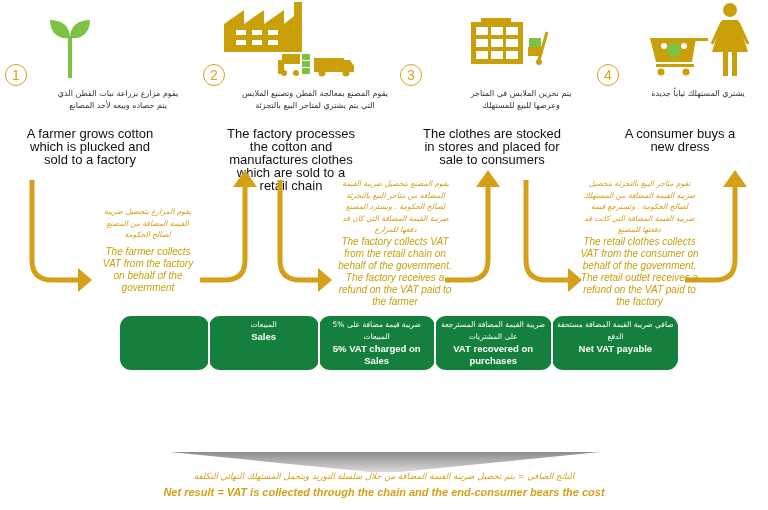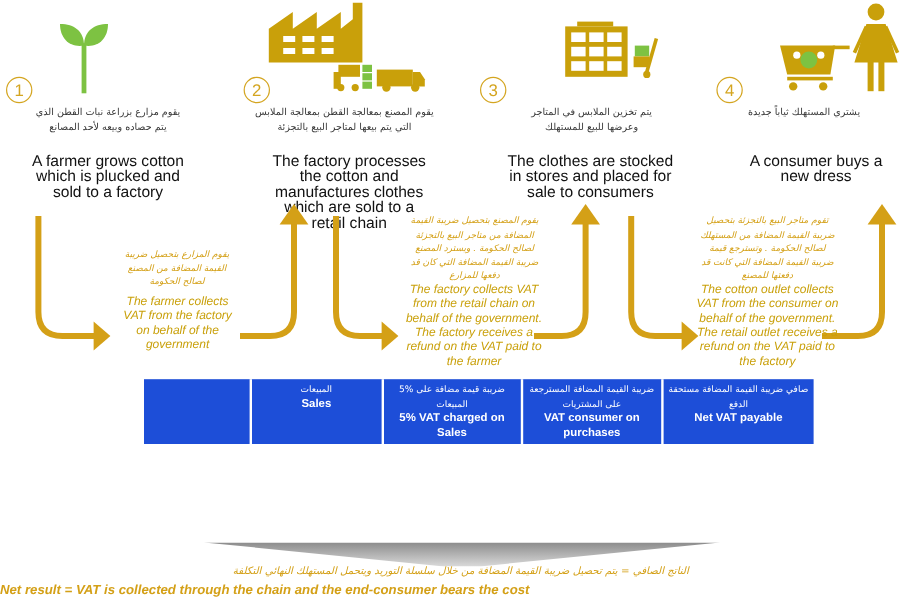--- a/index.html
+++ b/index.html
@@ -1,32 +1,32 @@
 <!DOCTYPE html>
 <html><head>
 <meta charset="utf-8">
 <style>
   html, body { margin:0; padding:0; background:#ffffff; }
   body { width:768px; height:510px; position:relative; overflow:hidden; font-family:"Liberation Sans", sans-serif; }
   .abs { position:absolute; }
   .num { position:absolute; width:20px; height:20px; border:1.5px solid #d4a520; border-radius:50%; color:#d4a520; font-size:14px; line-height:20px; text-align:center; }
-  .ar { position:absolute; font-family:"DejaVu Sans", sans-serif; font-size:8px; color:#333; text-align:center; line-height:12px; direction:rtl; }
+  .ar { position:absolute; font-family:"DejaVu Sans", sans-serif; font-size:8px; color:#333; text-align:center; line-height:12px; direction:rtl;margin-left:28px; }
   .en { position:absolute; font-size:13px; color:#111; text-align:center; line-height:13px; }
   .gold-ar { position:absolute; font-family:"DejaVu Sans", sans-serif; font-size:7.5px; color:#d4a017; text-align:center; line-height:11.5px; direction:rtl; font-style:italic; }
   .gold-en { position:absolute; font-size:10px; color:#c9a00a; text-align:center; line-height:12px; font-style:italic; }
   svg.arrows { position:absolute; left:0; top:0; }
   table.vat { position:absolute; left:120px; top:316px; width:558px; border-collapse:collapse; font-size:9.5px; }
-  table.vat th { background:#1d4ed8; color:#fff; font-weight:bold; vertical-align:top; padding:3px 4px; border-left:2px solid #fff; line-height:12px; }
+  table.vat th { background:#15803d; color:#fff; font-weight:bold; vertical-align:top; padding:3px 4px; border-left:2px solid #fff; line-height:12px;border-radius:11px; }
   table.vat th:first-child { border-left:none; }
   table.vat th .thar { font-family:"DejaVu Sans", sans-serif; font-weight:normal; font-size:7.5px; display:block; }
   table.vat td { padding:0 4px; height:18px; border-bottom:2px solid #d0d0d0; color:#222; text-align:center; }
   table.vat td.lbl { text-align:left; padding-left:8px; }
   .funnel { position:absolute; left:170px; top:452px; width:430px; height:20px; }
   .result-ar { position:absolute; left:0; width:768px; top:471px; text-align:center; font-family:"DejaVu Sans", sans-serif; font-size:8.5px; color:#d4a017; font-style:italic; direction:rtl; }
-  .result-en { position:absolute; left:0; width:768px; top:486px; text-align:left; font-size:11px; font-weight:bold; font-style:italic; color:#d4a017; }
+  .result-en { position:absolute; left:0; width:768px; top:486px; text-align:center; font-size:11px; font-weight:bold; font-style:italic; color:#d4a017; }
 </style>
 </head>
 <body>
 
 <svg class="abs" style="left:48px;top:18px" width="44" height="60" viewBox="0 0 44 60">
   <rect x="20" y="18" width="4" height="42" fill="#7dc242"></rect>
   <path d="M22 20 C10 22 2 14 2 2 C14 2 22 8 22 20Z" fill="#7dc242"></path>
   <path d="M22 20 C34 22 42 14 42 2 C30 2 22 8 22 20Z" fill="#7dc242"></path>
 </svg>
 
@@ -87,21 +87,21 @@
 </svg>
 
 <div class="num" style="left:5px;top:64px">1</div>
 <div class="num" style="left:203px;top:64px">2</div>
 <div class="num" style="left:400px;top:64px">3</div>
 <div class="num" style="left:597px;top:64px">4</div>
 
 <div class="ar" style="left:25px;top:88px;width:130px">يقوم مزارع بزراعة نبات القطن الذي يتم حصاده وبيعه لأحد المصانع</div>
 <div class="en" style="left:20px;top:127px;width:140px">A farmer grows cotton which is plucked and sold to a factory</div>
 
-<div class="ar" style="left:212px;top:88px;width:150px">يقوم المصنع بمعالجة القطن بمعالجة الملابس التي يتم بيعها لمتاجر البيع بالتجزئة</div>
+<div class="ar" style="left:212px;top:88px;width:150px">يقوم المصنع بمعالجة القطن وتصنيع الملابس التي يتم يشتري لمتاجر البيع بالتجزئة</div>
 <div class="en" style="left:222px;top:127px;width:138px">The factory processes the cotton and manufactures clothes which are sold to a retail chain</div>
 
 <div class="ar" style="left:438px;top:88px;width:110px">يتم تخزين الملابس في المتاجر وعرضها للبيع للمستهلك</div>
 <div class="en" style="left:422px;top:127px;width:140px">The clothes are stocked in stores and placed for sale to consumers</div>
 
 <div class="ar" style="left:615px;top:88px;width:110px">يشتري المستهلك ثياباً جديدة</div>
 <div class="en" style="left:620px;top:127px;width:120px">A consumer buys a new dress</div>
 
 <svg class="arrows" width="768" height="320" viewBox="0 0 768 320">
   <g fill="none" stroke="#d4a017" stroke-width="5">
@@ -122,29 +122,29 @@
   </g>
 </svg>
 
 <div class="gold-ar" style="left:100px;top:206px;width:95px">يقوم المزارع بتحصيل ضريبة القيمة المضافة من المصنع لصالح الحكومة</div>
 <div class="gold-en" style="left:98px;top:246px;width:100px">The farmer collects VAT from the factory on behalf of the government</div>
 
 <div class="gold-ar" style="left:338px;top:178px;width:115px">يقوم المصنع بتحصيل ضريبة القيمة المضافة من متاجر البيع بالتجزئة لصالح الحكومة . ويسترد المصنع ضريبة القيمة المضافة التي كان قد دفعها للمزارع</div>
 <div class="gold-en" style="left:336px;top:236px;width:118px">The factory collects VAT from the retail chain on behalf of the government. The factory receives a refund on the VAT paid to the farmer</div>
 
 <div class="gold-ar" style="left:582px;top:178px;width:115px">تقوم متاجر البيع بالتجزئة بتحصيل ضريبة القيمة المضافة من المستهلك لصالح الحكومة . وتسترجع قيمة ضريبة القيمة المضافة التي كانت قد دفعتها للمصنع</div>
-<div class="gold-en" style="left:577px;top:236px;width:125px">The cotton outlet collects VAT from the consumer on behalf of the government. The retail outlet receives a refund on the VAT paid to the factory</div>
+<div class="gold-en" style="left:577px;top:236px;width:125px">The retail clothes collects VAT from the consumer on behalf of the government. The retail outlet receives a refund on the VAT paid to the factory</div>
 
 <table class="vat">
   <thead>
     <tr style="height:52px">
       <th style="width:90px"></th>
       <th style="width:110px"><span class="thar">المبيعات</span><span>Sales</span></th>
       <th style="width:115px"><span class="thar">5% ضريبة قيمة مضافة على المبيعات</span><span>5% VAT charged on Sales</span></th>
-      <th style="width:115px"><span class="thar">ضريبة القيمة المضافة المسترجعة على المشتريات</span><span>VAT consumer on purchases</span></th>
+      <th style="width:115px"><span class="thar">ضريبة القيمة المضافة المسترجعة على المشتريات</span><span>VAT recovered on purchases</span></th>
       <th style="width:128px"><span class="thar">صافي ضريبة القيمة المضافة مستحقة الدفع</span><span>Net VAT payable</span></th>
     </tr>
   </thead>
   <tbody>
   </tbody>
 </table>
 
 <svg class="funnel" viewBox="0 0 430 20" preserveAspectRatio="none">
   <defs>
       <linearGradient id="g" x1="0" y1="0" x2="0" y2="1">

